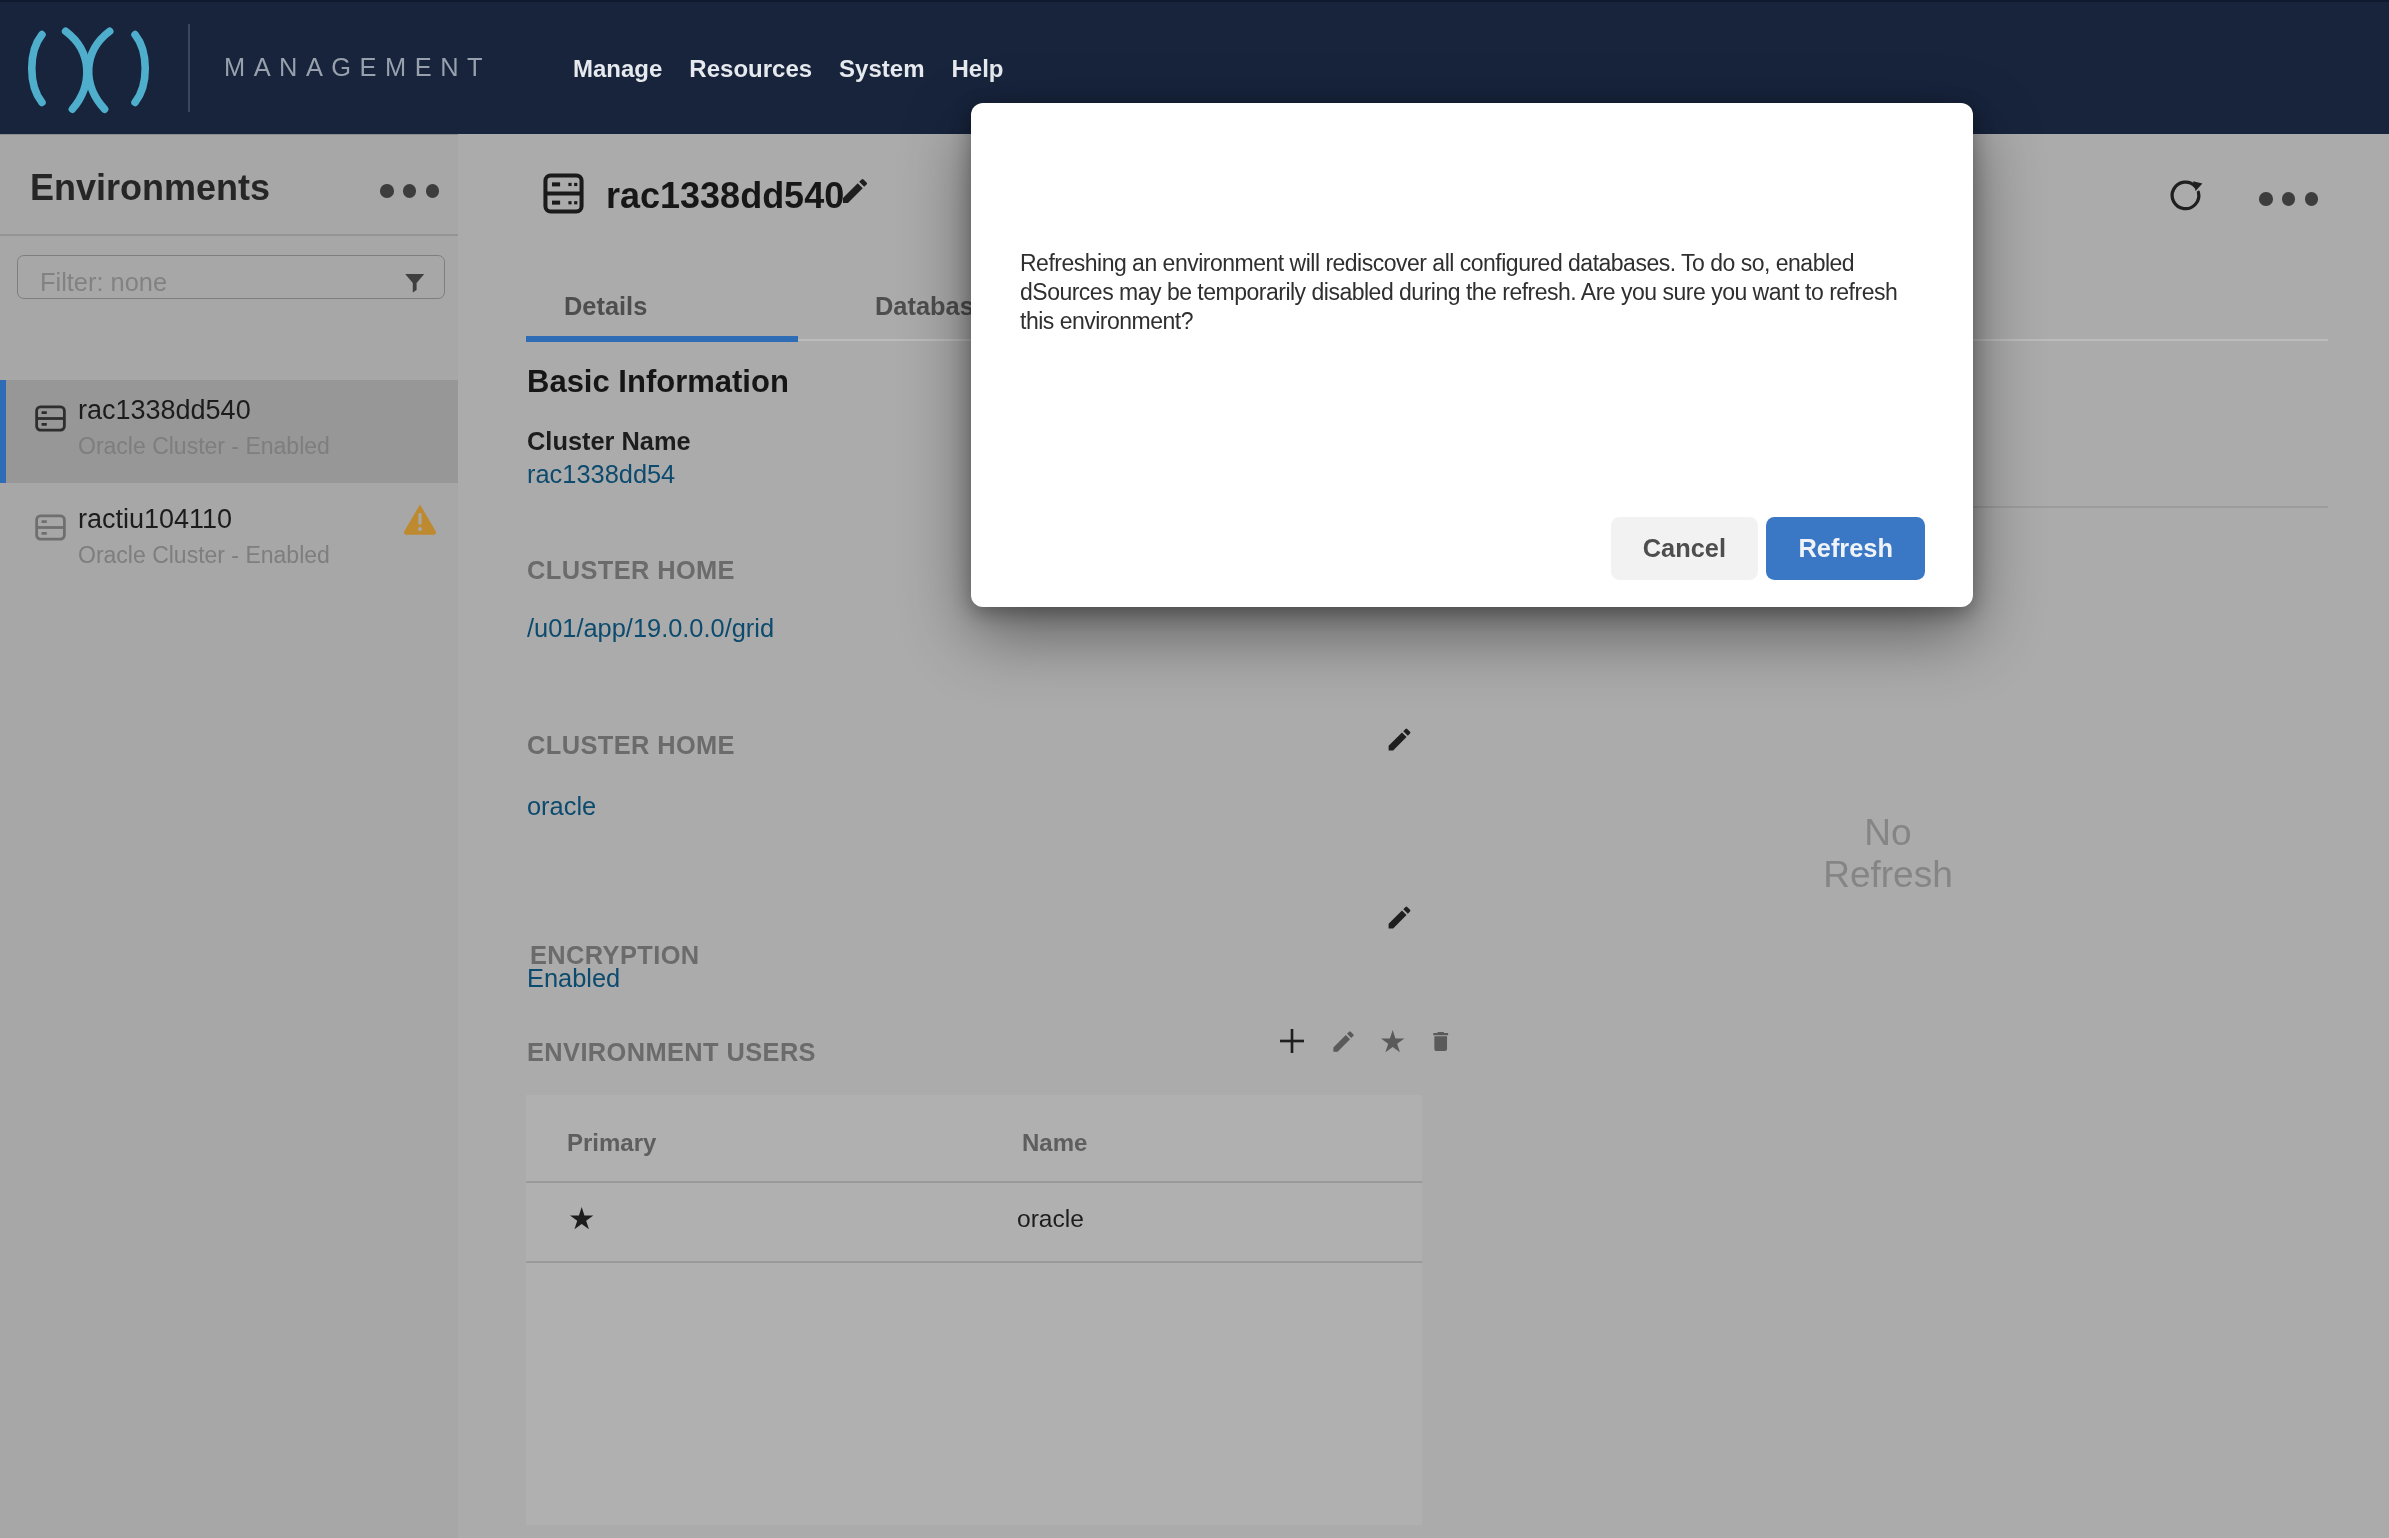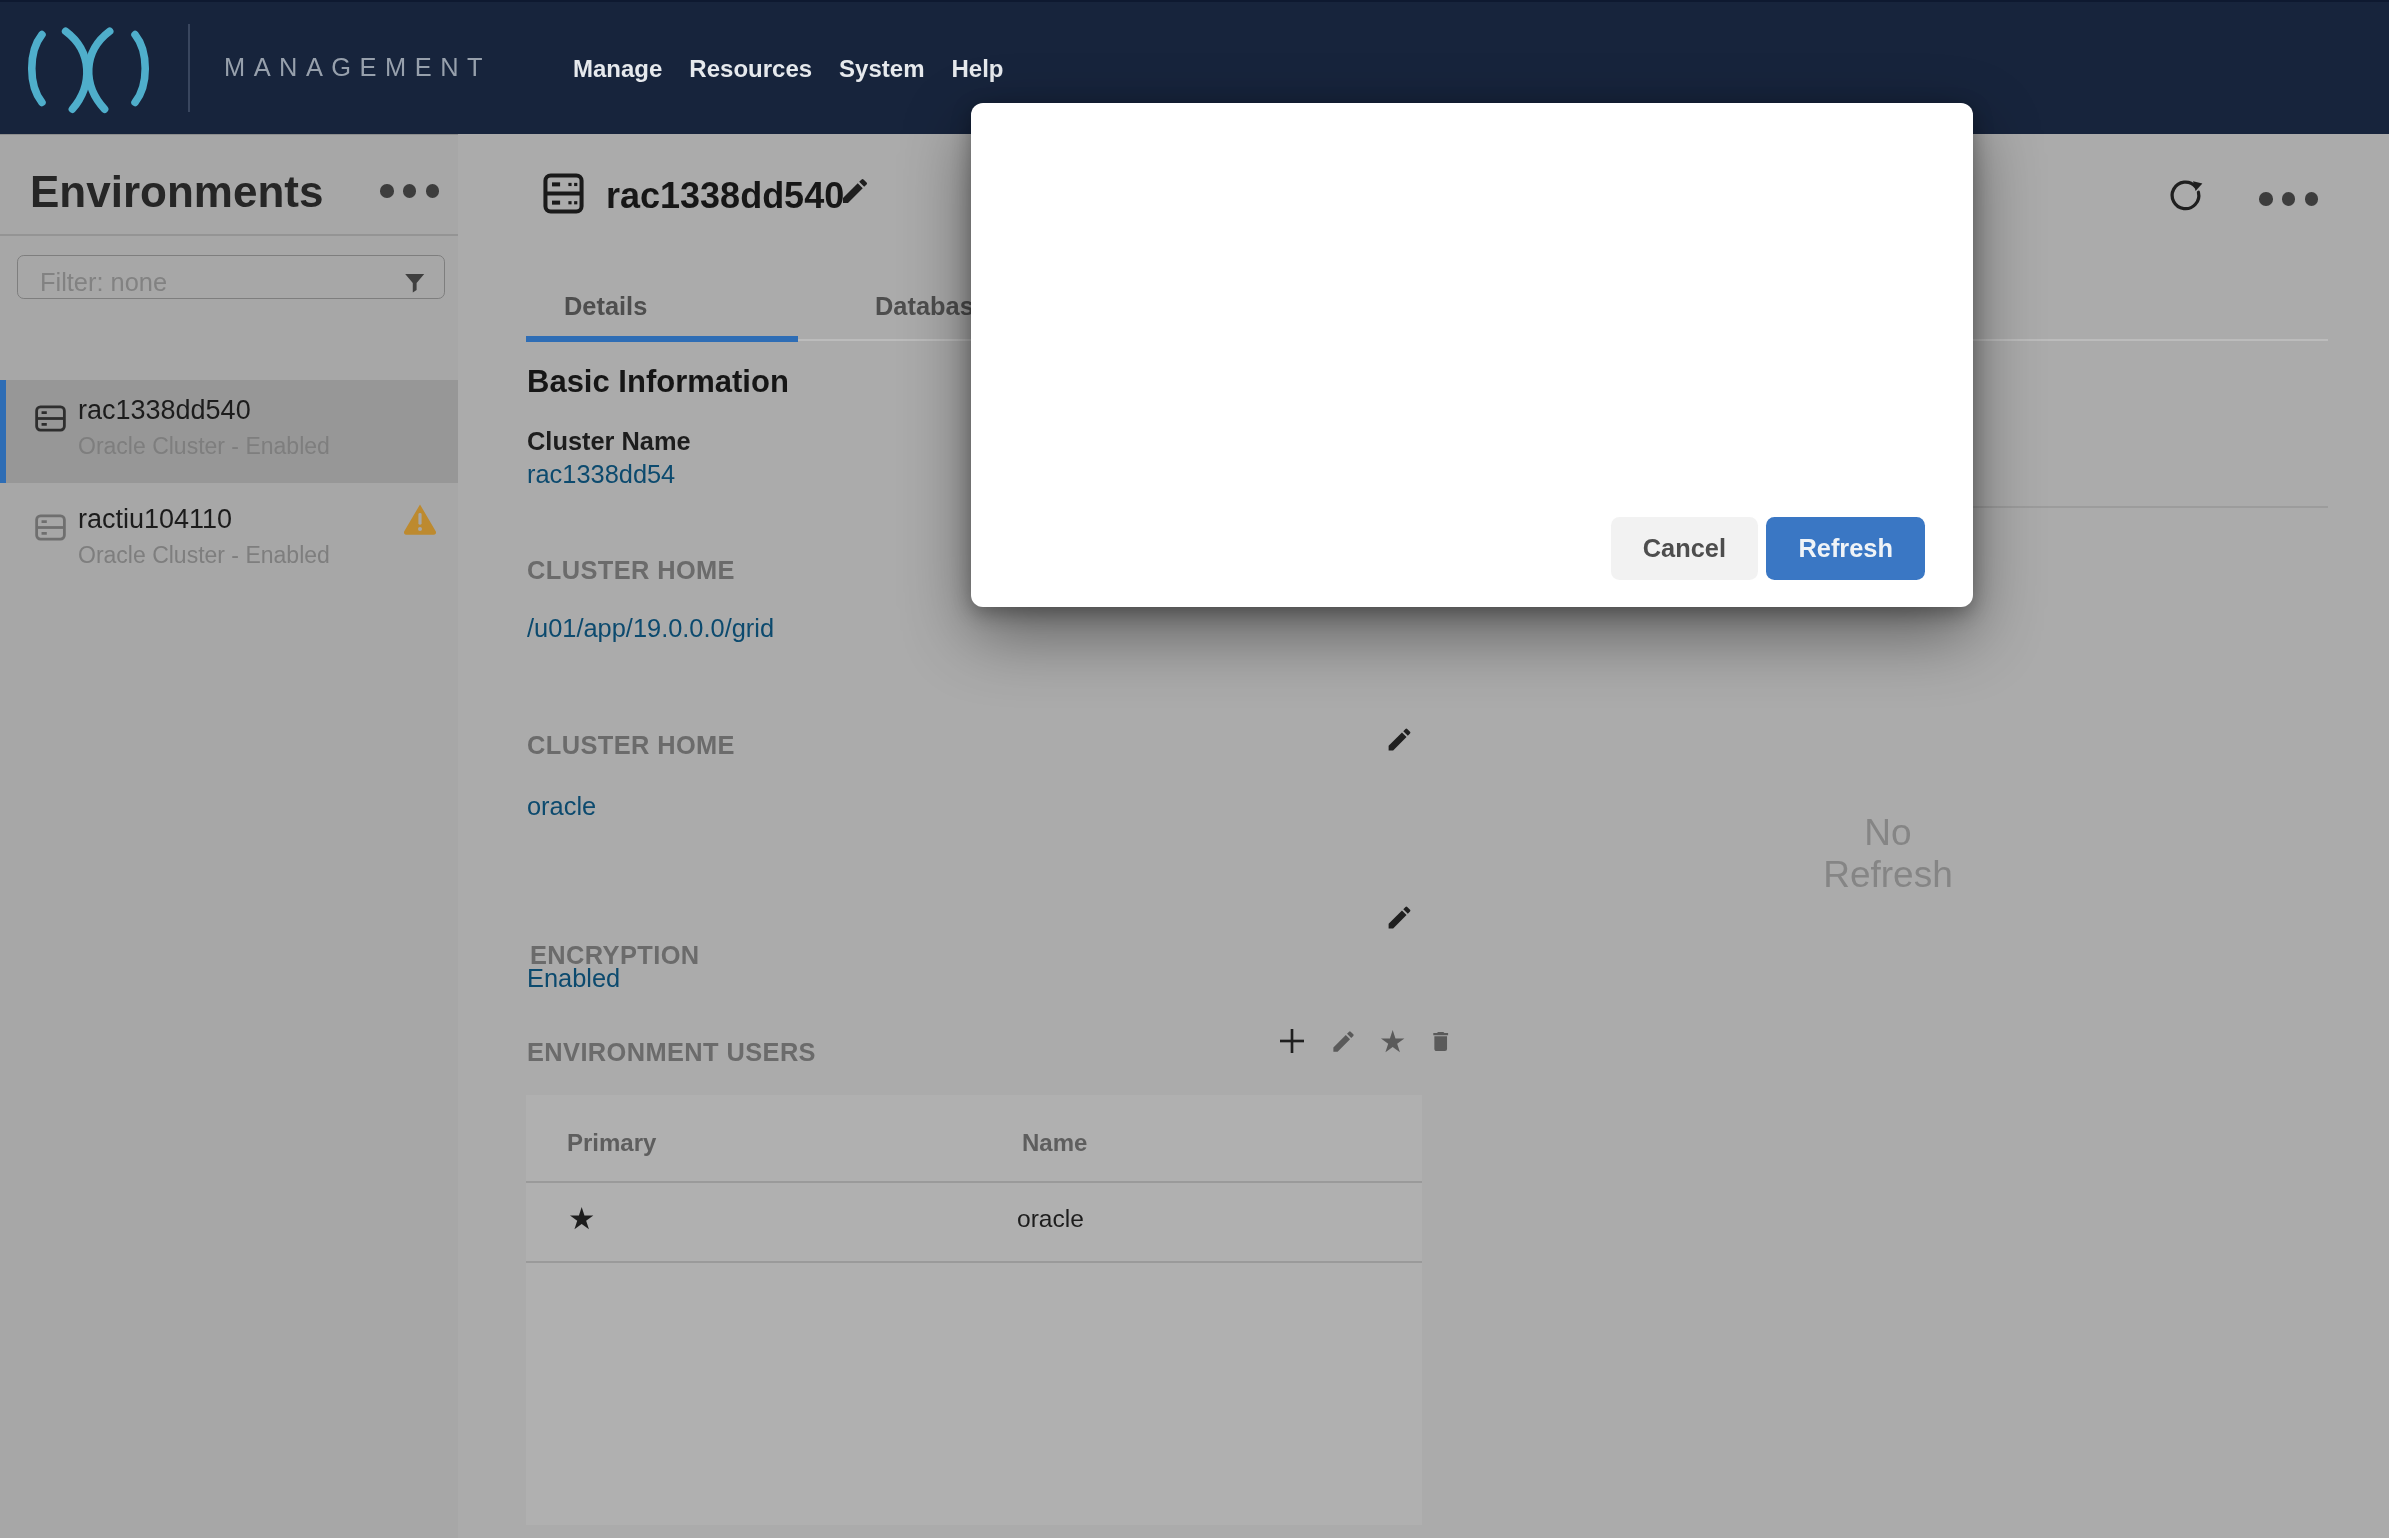--- a/index.html
+++ b/index.html
@@ -9,21 +9,21 @@
 
   
   .nav { position:absolute; left:0; top:0; width:2389px; height:134px; background:#17243C; border-top:2.5px solid #0E1930; }
   .nav-brand { position:absolute; left:224px; top:51px; font-size:25.4px; letter-spacing:8.5px; color:#97A0AC; font-weight:400; }
   .nav-divider { position:absolute; left:188px; top:22px; width:1.7px; height:88px; background:#39465E; }
   .nav-items { position:absolute; left:573px; top:53px; display:flex; gap:27px; }
   .nav-item { font-size:24px; font-weight:bold; color:#E6E9ED; cursor:pointer; }
 
   
   .sidebar { position:absolute; left:0; top:134px; width:458px; height:1405px; background:#A7A7A7; border-top:1.7px solid #8D8D8D; }
-  .sidebar-title { position:absolute; left:30px; top:32px; font-size:44px; color:#262626; }
+  .sidebar-title { position:absolute; left:30px; top:32px; font-size:36px; color:#262626; }
   .dots { display:flex; gap:9.3px; }
   .dots i { width:13.6px; height:13.6px; border-radius:50%; background:#3D3D3D; }
   .sidebar-dots { position:absolute; left:380px; top:49px; cursor:pointer; }
   .sidebar-header-divider { position:absolute; left:0; top:99px; width:458px; height:1.7px; background:#949494; }
   .filter-box { position:absolute; left:17px; top:120px; width:428px; height:44px; border:1.7px solid #7E7E7E; border-radius:6.8px; background:transparent; }
   .filter-input { position:absolute; left:22px; top:1.7px; width:339px; height:49px; border:none; outline:none; background:transparent; font-size:25.4px; color:#333; font-family:"Liberation Sans", sans-serif; }
   .filter-input::placeholder { color:#828282; opacity:1; }
   .filter-icon { position:absolute; right:17px; top:12.7px; }
 
   .env-item { position:absolute; left:0; width:458px; height:103px; cursor:pointer; }
@@ -268,18 +268,19 @@
       <span class="cell-star">★</span>
       <span class="cell-name">oracle</span>
     </div>
     <div class="users-div2"></div>
   </div>
 </main>
 
 <div class="overlay"></div>
 
 <div class="modal">
+  <p class="modal-body">Refreshing an environment will rediscover all configured databases. To do so, enabled dSources may be temporarily disabled during the refresh. Are you sure you want to refresh this environment?</p>
   <div class="modal-footer">
     <button class="btn btn-cancel">Cancel</button>
     <button class="btn btn-confirm">Refresh</button>
   </div>
 </div>
 
 
 </body></html>

